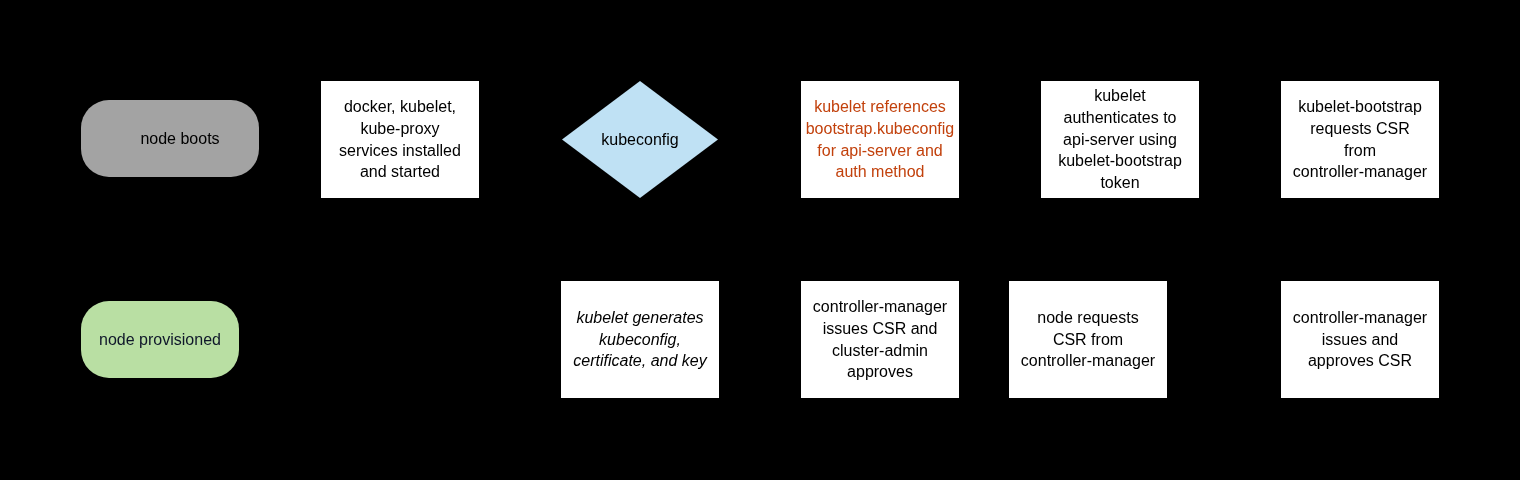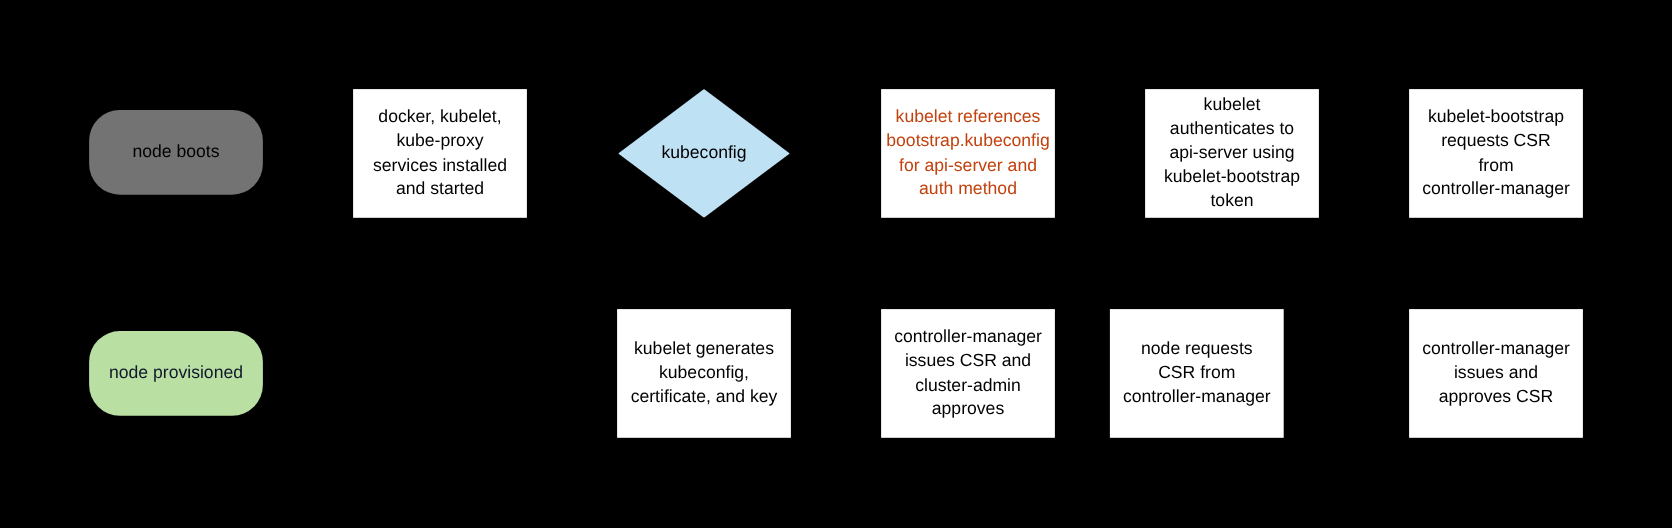--- a/index.html
+++ b/index.html
@@ -33,41 +33,41 @@
     clip-path: polygon(50% 0%, 100% 50%, 50% 100%, 0% 50%);
   }
   .node .label {
     display: block;
   }
 </style>
 </head>
 <body>
 
 <div class="canvas" style="width: 1520px; height: 480px; background: rgb(0, 0, 0);">
-    <div class="node terminator" style="left: 81px; top: 100px; width: 158px; height: 77px; background: #737373; color: rgb(0, 0, 0);"><span class="label">node boots</span></div>
+    <div class="node terminator" style="left: 81px; top: 100px; width: 158px; height: 77px; background: #a3a3a3; color: rgb(0, 0, 0); padding-left: 20px;"><span class="label">node boots</span></div>
     <div class="node decision" style="left: 562px; top: 81px; width: 156px; height: 117px; background: rgb(191, 225, 244); color: rgb(0, 0, 0);"><span class="label">kubeconfig</span></div>
     <div class="node process" style="left: 321px; top: 81px; width: 158px; height: 117px; background: rgb(255, 255, 255); color: rgb(0, 0, 0);"><span class="label">docker, kubelet,
 kube-proxy
 services installed
 and started</span></div>
     <div class="node process" style="left: 801px; top: 81px; width: 158px; height: 117px; background: rgb(255, 255, 255); color: #c2410c;"><span class="label">kubelet references
 bootstrap.kubeconfig
 for api-server and
 auth method</span></div>
     <div class="node process" style="left: 1041px; top: 81px; width: 158px; height: 117px; background: rgb(255, 255, 255); color: rgb(0, 0, 0);"><span class="label">kubelet
 authenticates to
 api-server using
 kubelet-bootstrap
 token</span></div>
     <div class="node process" style="left: 1281px; top: 81px; width: 158px; height: 117px; background: rgb(255, 255, 255); color: rgb(0, 0, 0);"><span class="label">kubelet-bootstrap
 requests CSR
 from
 controller-manager</span></div>
     <div class="node terminator" style="left: 81px; top: 301px; width: 158px; height: 77px; background: rgb(185, 223, 163); color: #0f172a;"><span class="label">node provisioned</span></div>
-    <div class="node process" style="left: 561px; top: 281px; width: 158px; height: 117px; background: rgb(255, 255, 255); color: rgb(0, 0, 0);"><span class="label">kubelet generates
+    <div class="node process" style="left: 561px; top: 281px; width: 158px; height: 117px; background: rgb(255, 255, 255); color: rgb(0, 0, 0); font-style: italic;"><span class="label">kubelet generates
 kubeconfig,
 certificate, and key</span></div>
     <div class="node process" style="left: 801px; top: 281px; width: 158px; height: 117px; background: rgb(255, 255, 255); color: rgb(0, 0, 0);"><span class="label">controller-manager
 issues CSR and
 cluster-admin
 approves</span></div>
     <div class="node process" style="left: 1009px; top: 281px; width: 158px; height: 117px; background: rgb(255, 255, 255); color: rgb(0, 0, 0);"><span class="label">node requests
 CSR from
 controller-manager</span></div>
     <div class="node process" style="left: 1281px; top: 281px; width: 158px; height: 117px; background: rgb(255, 255, 255); color: rgb(0, 0, 0);"><span class="label">controller-manager

